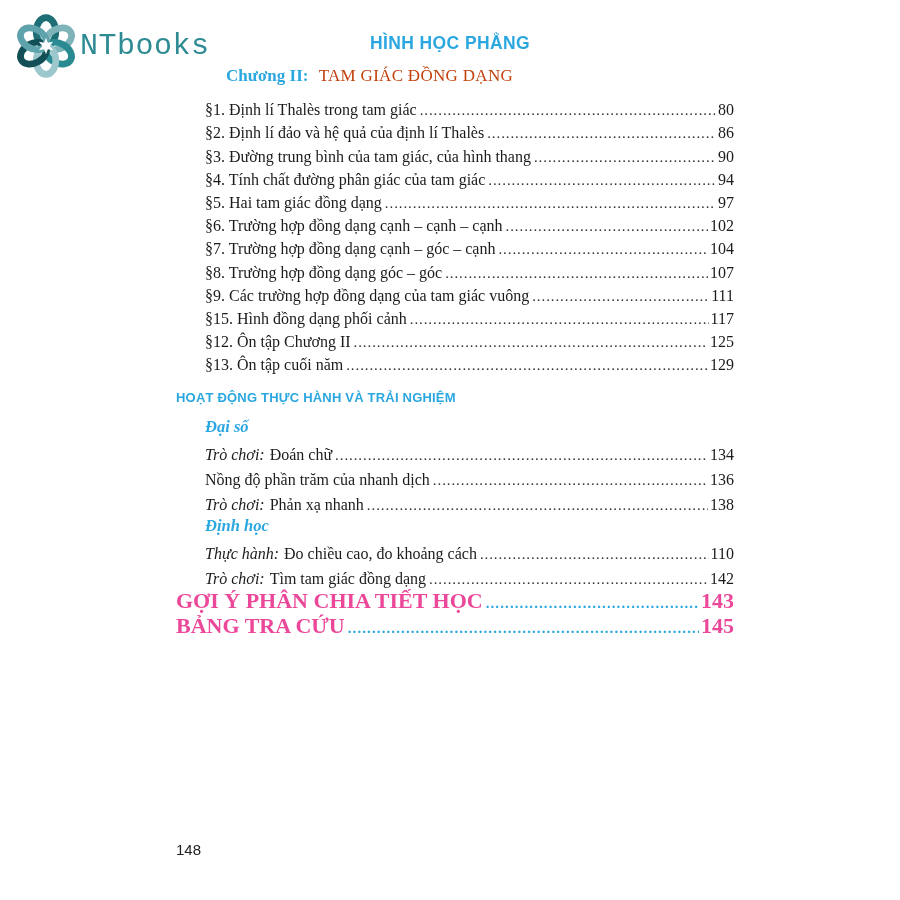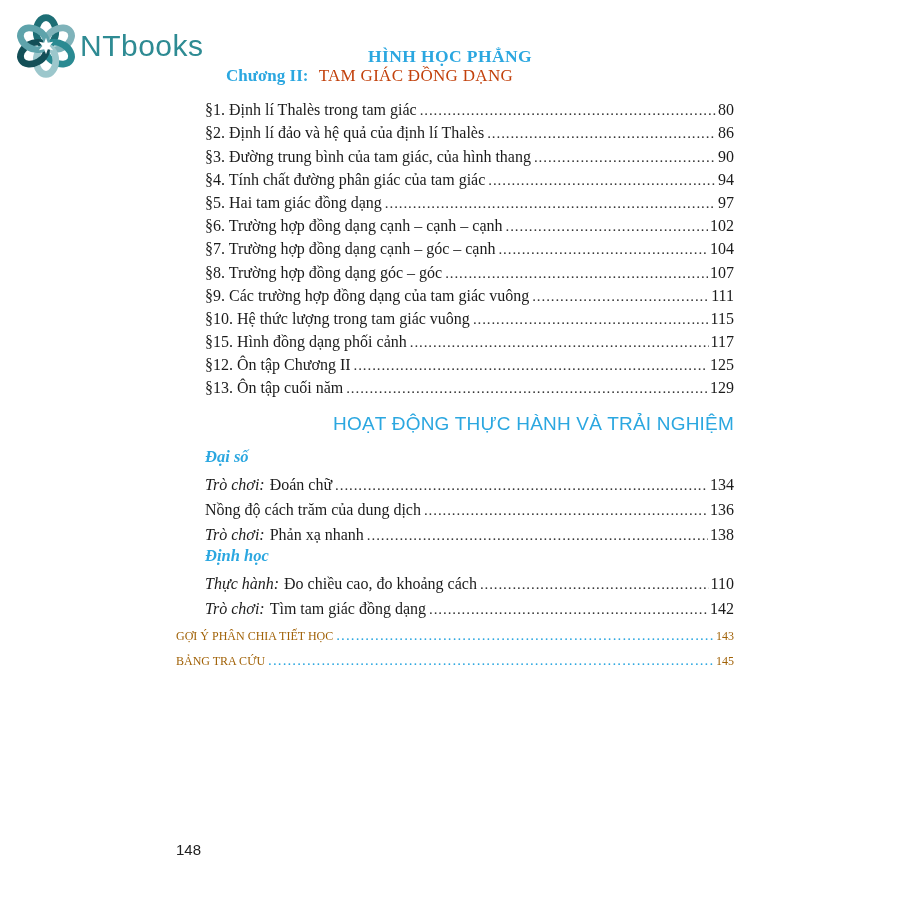--- a/index.html
+++ b/index.html
@@ -3,57 +3,57 @@
 <meta charset="utf-8">
 <style>
   html,body{margin:0;padding:0;}
   body{
     width:900px;height:900px;position:relative;background:#ffffff;overflow:hidden;
     font-family:"Liberation Serif", serif;color:#1b1b1b;
   }
   
   .logo{position:absolute;left:14px;top:14px;display:flex;align-items:center;}
   .logo-text{
-    font-family:Liberation Sans, sans-serif;font-size:30px;color:#2e8b93;
+    font-family:Liberation Mono, monospace;font-size:30px;color:#2e8b93;
     margin-left:2px;letter-spacing:0.5px;
   }
   
   .page-title{
-    position:absolute;top:46px;left:0;width:100%;text-align:center;
-    font-family:Liberation Serif, serif;font-weight:bold;font-size:17.5px;
+    position:absolute;top:33px;left:0;width:100%;text-align:center;
+    font-family:Liberation Sans, sans-serif;font-weight:bold;font-size:17.5px;
     color:#2ba7e0;letter-spacing:0.4px;
   }
   
   .toc{position:absolute;left:176px;top:66px;width:558px;}
   .chapter-line{padding-left:14px;font-size:17px;height:25px;margin-bottom:5px;white-space:nowrap;}
   .chap-label{font-family:"Liberation Serif", serif;font-weight:bold;color:#2ba7e0;margin-right:6px;margin-left:36px;}
   .chap-title{color:#c2410c;letter-spacing:0.3px;}
   .row{display:flex;align-items:flex-end;font-size:16px;white-space:nowrap;}
   .row.entry{height:23.2px;padding-left:29px;}
   .row .lbl{flex:0 0 auto;}
   .row .prefix{flex:0 0 auto;font-style:italic;}
   .row .prefix:not(:empty){margin-right:5px;}
   .dots{flex:1 1 auto;overflow:hidden;margin:0 2px 0 3px;color:#333;}
   .dots::after{
     content:"......................................................................................................................................................................................................................";
     letter-spacing:0.9px;font-size:15px;
   }
   .pg{flex:0 0 auto;text-align:right;}
   
   .activities-title{
-    text-align:right;font-family:"Liberation Sans", sans-serif;font-weight:normal;
-    font-size:19px;color:#2ba7e0;margin:16px 0 10px 0;letter-spacing:0.2px;
+    text-align:left;font-family:"Liberation Sans", sans-serif;font-weight:bold;
+    font-size:13px;color:#2ba7e0;margin:16px 0 10px 0;letter-spacing:0.2px;
   }
   .group-name{
     padding-left:29px;font-weight:bold;font-style:italic;font-size:16.5px;
     color:#2ba7e0;height:24px;display:flex;align-items:center;
   }
   .row.act{height:25px;padding-left:29px;}
   
-  .row.blue-row{height:25.5px;font-weight:normal;color:#a16207;font-size:12px;}
+  .row.blue-row{height:25.5px;font-weight:bold;color:#ec4899;font-size:22px;}
   .row.blue-row .dots{color:#2ba7e0;}
   .row.blue-row .dots::after{letter-spacing:1.1px;}
   
   .page-number{
     position:absolute;left:176px;top:841px;font-family:"Liberation Sans", sans-serif;
     font-size:15px;color:#222;
   }
 </style>
 </head>
 <body>
@@ -121,25 +121,20 @@
     <span class="lbl">§8. Trường hợp đồng dạng góc – góc</span>
     <span class="dots"></span>
     <span class="pg">107</span>
   </div>
   <div class="row entry">
     <span class="lbl">§9. Các trường hợp đồng dạng của tam giác vuông</span>
     <span class="dots"></span>
     <span class="pg">111</span>
   </div>
   <div class="row entry">
-    <span class="lbl">§10. Hệ thức lượng trong tam giác vuông</span>
-    <span class="dots"></span>
-    <span class="pg">115</span>
-  </div>
-  <div class="row entry">
     <span class="lbl">§15. Hình đồng dạng phối cảnh</span>
     <span class="dots"></span>
     <span class="pg">117</span>
   </div>
   <div class="row entry">
     <span class="lbl">§12. Ôn tập Chương II</span>
     <span class="dots"></span>
     <span class="pg">125</span>
   </div>
   <div class="row entry">
@@ -153,21 +148,21 @@
   <div class="group-name">Đại số</div>
 
   <div class="row act">
     <span class="prefix">Trò chơi:</span>
     <span class="lbl">Đoán chữ</span>
     <span class="dots"></span>
     <span class="pg">134</span>
   </div>
   <div class="row act">
     <span class="prefix"></span>
-    <span class="lbl">Nồng độ cách trăm của dung dịch</span>
+    <span class="lbl">Nồng độ phần trăm của nhanh dịch</span>
     <span class="dots"></span>
     <span class="pg">136</span>
   </div>
   <div class="row act">
     <span class="prefix">Trò chơi:</span>
     <span class="lbl">Phản xạ nhanh</span>
     <span class="dots"></span>
     <span class="pg">138</span>
   </div>
 

